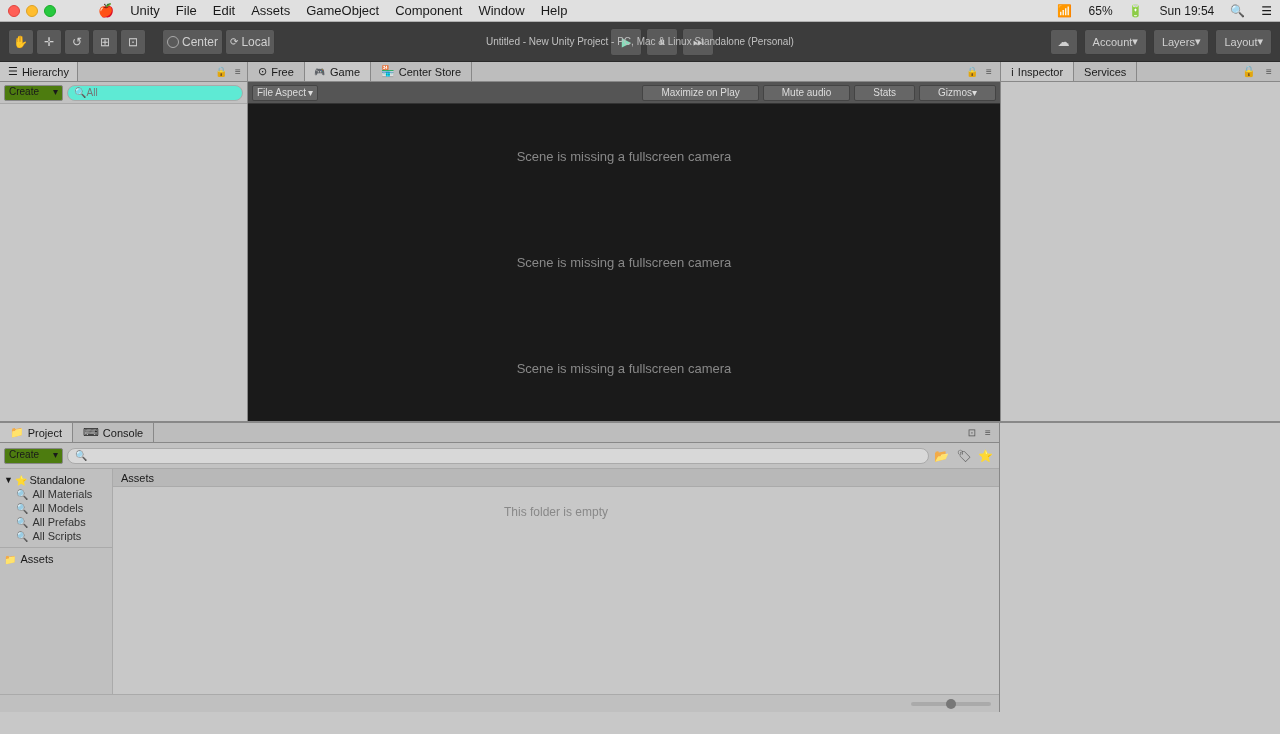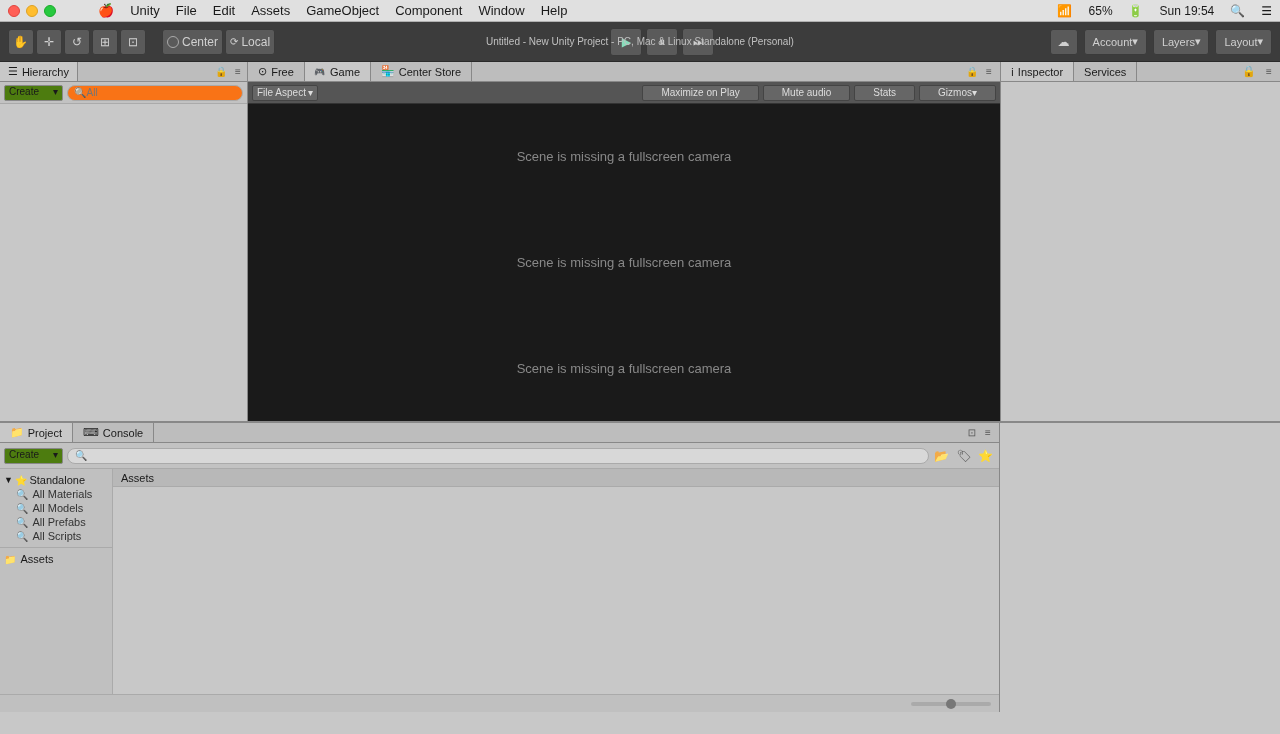--- a/index.html
+++ b/index.html
@@ -224,21 +224,21 @@
       font-size: 10px;
       cursor: pointer;
       padding: 0 4px;
       display: flex;
       align-items: flex-start;
       gap: 14px;
     }
     .search-input {
       flex: 1;
       height: 16px;
-      background: #f97316;
+      background: #5eead4;
       border: 1px solid #aaa;
       border-radius: 8px;
       padding: 0 6px;
       font-size: 10px;
       outline: none;
     }
 
     .hierarchy-content {
       flex: 1;
       background: #c8c8c8;
@@ -761,20 +761,23 @@
               <span class="folder-icon">📁</span>
               <span>Assets</span>
             </div>
           </div>
         </div>
 
         <div class="assets-content-area">
           <div class="assets-header">
             <span>Assets</span>
           </div>
+          <div class="empty-folder-msg">
+            <span>This folder is empty</span>
+          </div>
         </div>
       </div>
 
       <div class="assets-bottom-bar">
         <div class="size-slider">
           <div class="slider-thumb"></div>
         </div>
       </div>
     </div>
 

